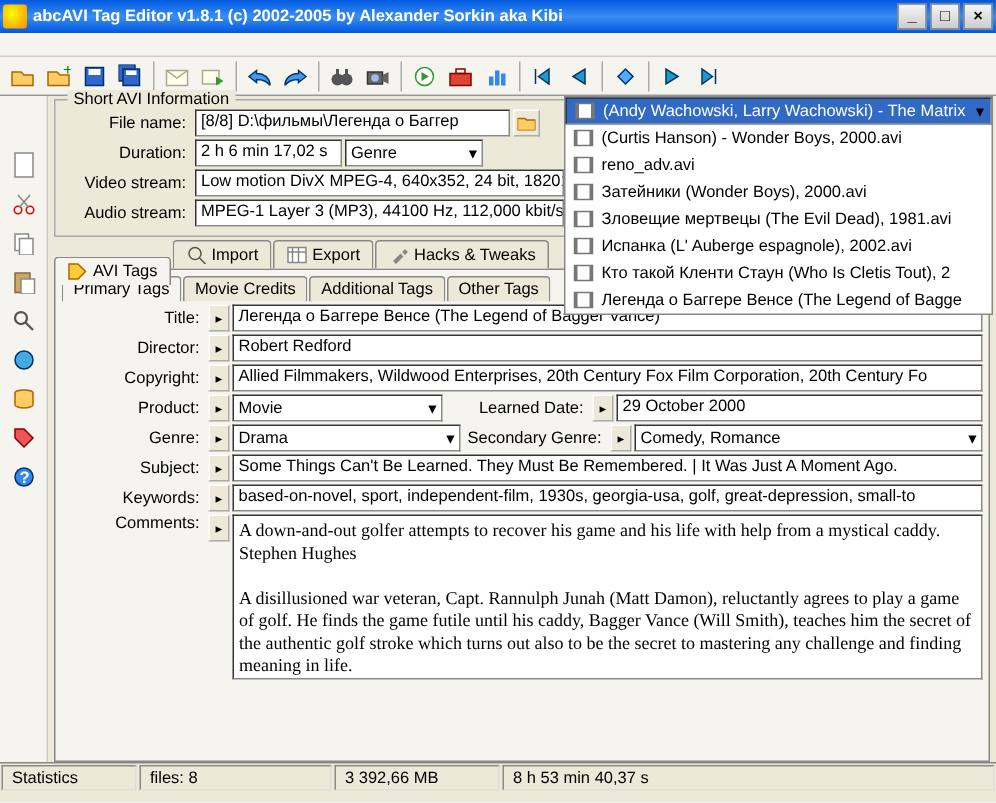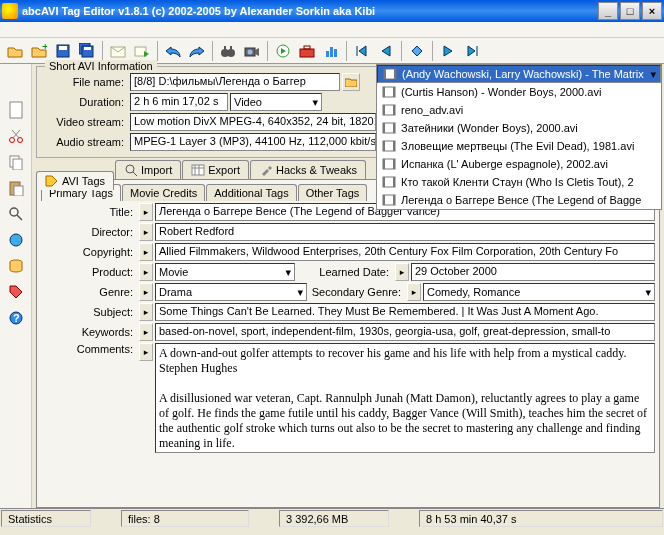--- a/index.html
+++ b/index.html
@@ -32,21 +32,21 @@
 .tab.active { background: #f5f4ee; position: relative; top: 11px; }
 .tabbody { background: #f5f4ee; margin: 0 4px; padding: 4px; border: 1px solid #888; border-top: none; flex: 1; overflow: hidden; }
 .subtabs { display: flex; margin-bottom: 2px; }
 .subtab { padding: 2px 7px; border: 1px solid #888; border-bottom: none; background: #ece9d8; margin-right: 1px; border-radius: 3px 3px 0 0; }
 .subtab.active { background: #f5f4ee; }
 .ta { background: #fff; border: 1px inset #888; padding: 2px 3px; height: 110px; overflow: auto; white-space: pre-wrap; font-family: Tahoma; font-size: 12px; resize: none; }
 .dropdown { position: absolute; top: 0; left: 376px; width: 286px; background: #fff; border: 1px solid #888; z-index: 10; }
 .dditem { padding: 2px 4px; display: flex; align-items: center; gap: 4px; white-space: nowrap; overflow: hidden; }
 .dditem.sel { background: #316ac5; color: #fff; }
 .ddicon { width: 16px; height: 14px; flex-shrink: 0; display: flex; align-items: center; justify-content: center; }
-.status { display: flex; border-top: 1px solid #888; height: 20px; gap: 28px; }
+.status { display: flex; border-top: 1px solid #888; height: 20px; }
 .status .cell { border: 1px inset #ddd; padding: 2px 6px; margin: 1px; }
 svg { display: block; }
 </style>
 </head>
 <body>
 
 <div class="titlebar">
   <div class="icon"></div>
   <div class="title">abcAVI Tag Editor v1.8.1 (c) 2002-2005 by Alexander Sorkin aka Kibi</div>
   <div class="winbtn">_</div>
@@ -237,21 +237,21 @@
         <div class="smbtn">
             <svg width="12" height="10">
               <path d="M0 2h5l1 1h6v7H0z" fill="#fc6" stroke="#a60"></path>
             </svg>
           </div>
       </div>
       <div class="row">
         <div class="lbl w85">Duration:</div>
         <div class="inp" style="width:98px">2 h 6 min 17,02 s</div>
         <div class="sel" style="width:92px">
-            <span>Video</span>
+            <span>Genre</span>
           </div>
       </div>
       <div class="row">
         <div class="lbl w85">Video stream:</div>
         <div class="inp" style="width:246px">Low motion DivX MPEG-4, 640x352, 24 bit, 18201</div>
       </div>
       <div class="row">
         <div class="lbl w85">Audio stream:</div>
         <div class="inp" style="width:246px">MPEG-1 Layer 3 (MP3), 44100 Hz, 112,000 kbit/s,</div>
       </div>

